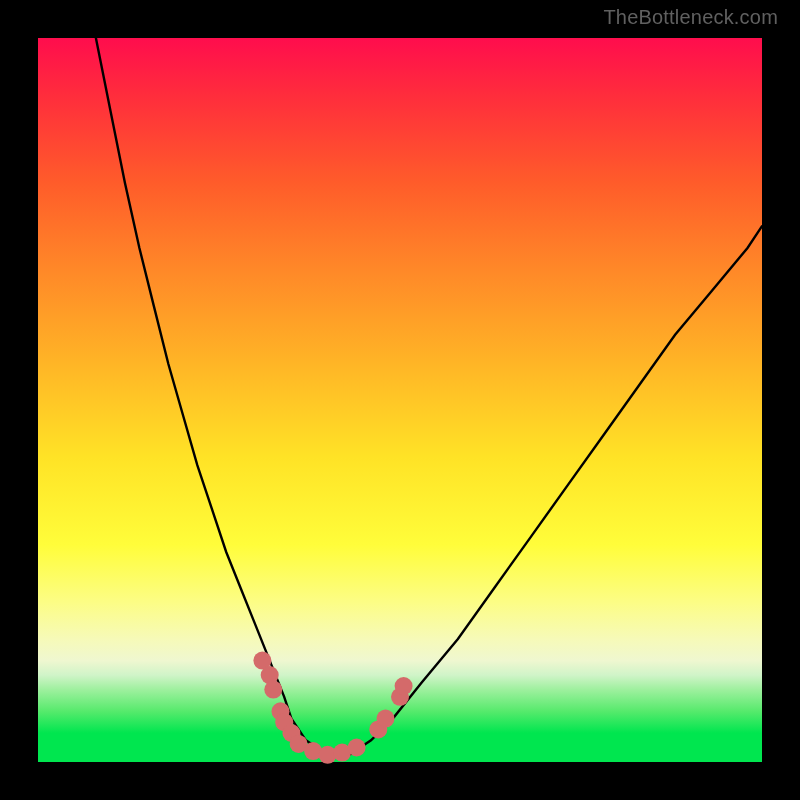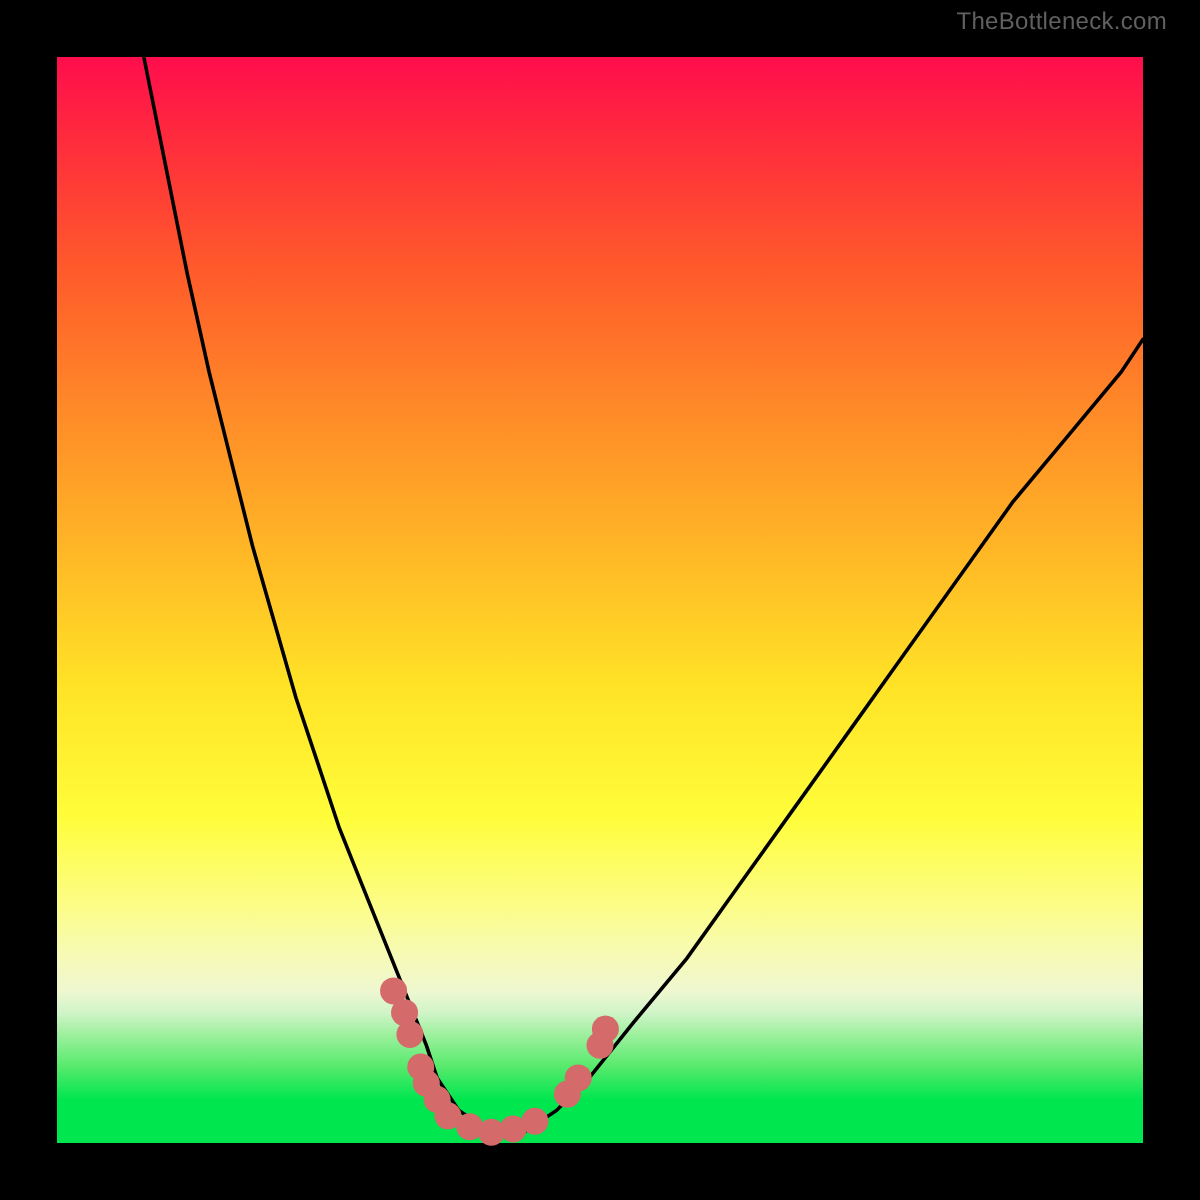--- a/index.html
+++ b/index.html
@@ -40,21 +40,21 @@
       #56ea6c 93%,
       #00e64f 96%,
       #00e64f 100%
     );
   }
   .attribution {
     position: absolute;
     top: 6px;
     right: 22px;
     color: #606060;
-    font-size: 16px;
+    font-size: 20px;
     font-weight: 500;
     letter-spacing: 0.2px;
   }
   svg.curve {
     position: absolute;
     left: 0;
     top: 0;
     width: 724px;
     height: 724px;
     overflow: visible;

